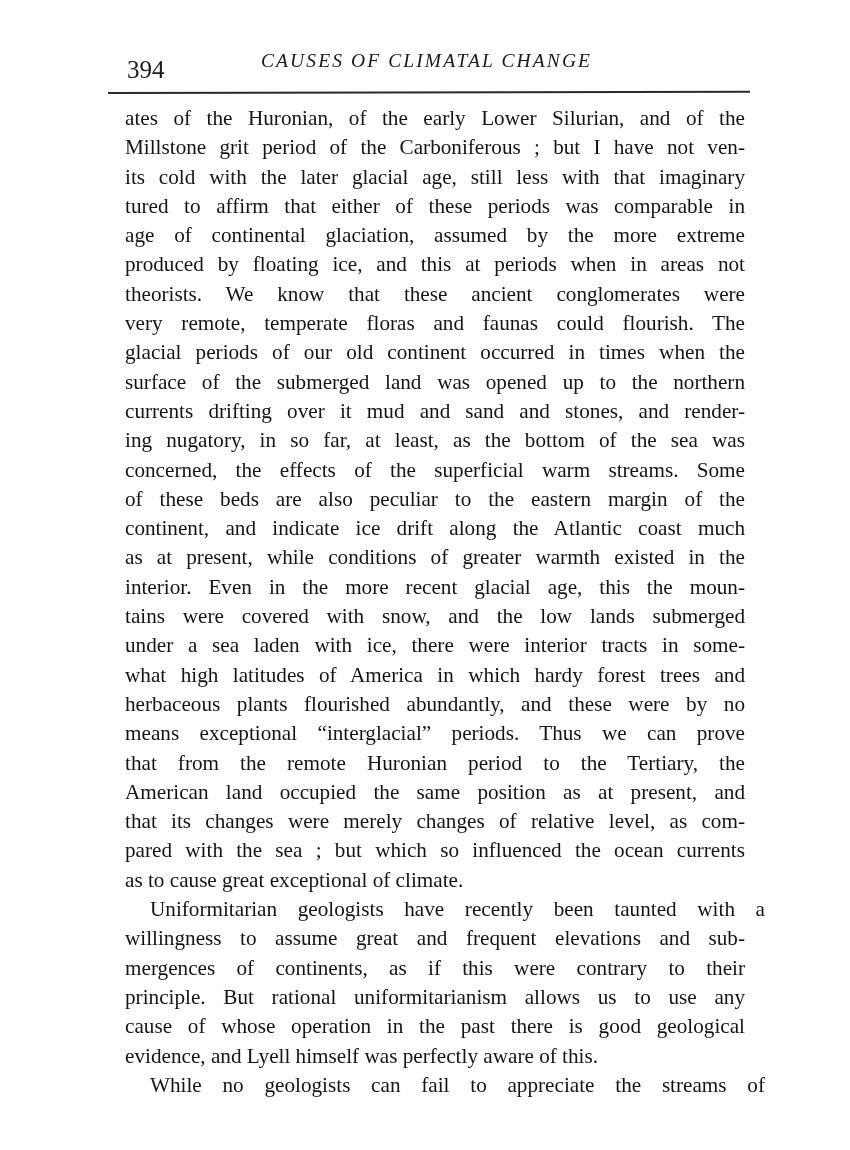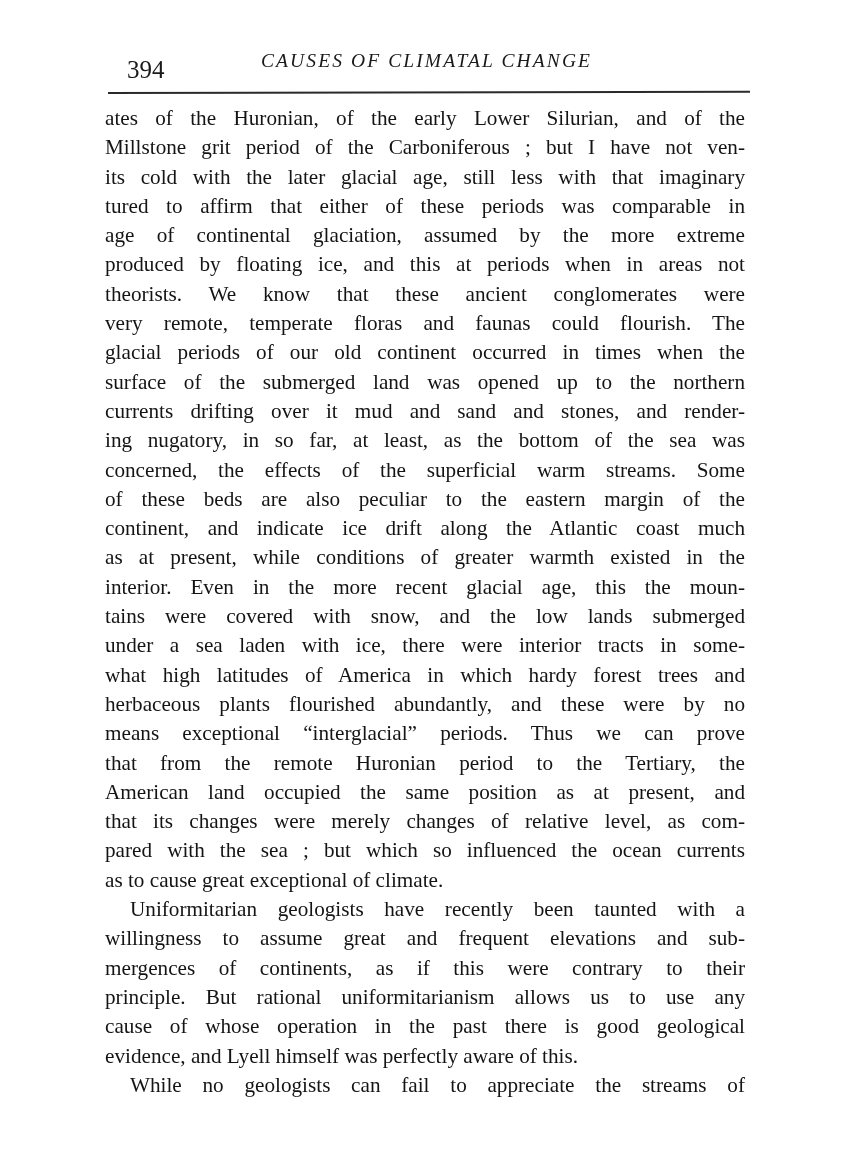--- a/index.html
+++ b/index.html
@@ -65,20 +65,21 @@
       width: 640px;
     }
     .line {
       display: block;
       height: 29.3px;
       line-height: 29.3px;
       font-size: 21.2px;
       white-space: nowrap;
       text-align: justify;
       text-align-last: justify;
+      margin-left: 20px;
     }
     .line.last {
       text-align-last: left;
     }
     .line.indent {
       padding-left: 25px;
       width: 615px;
     }
   </style>
 </head>

